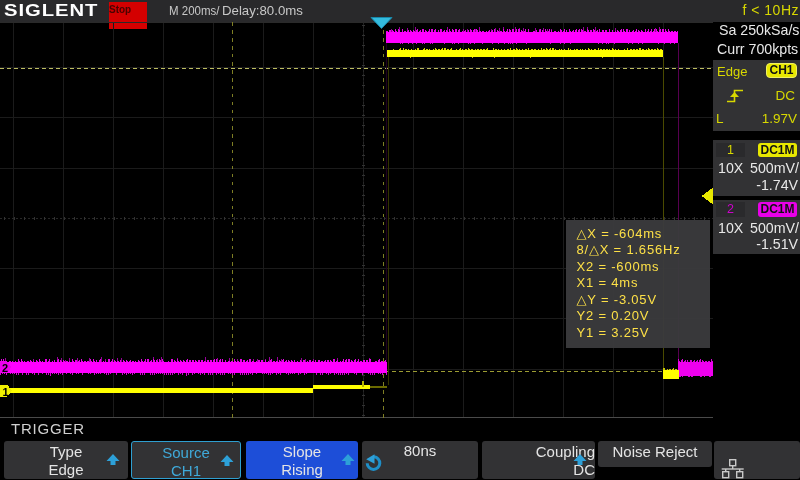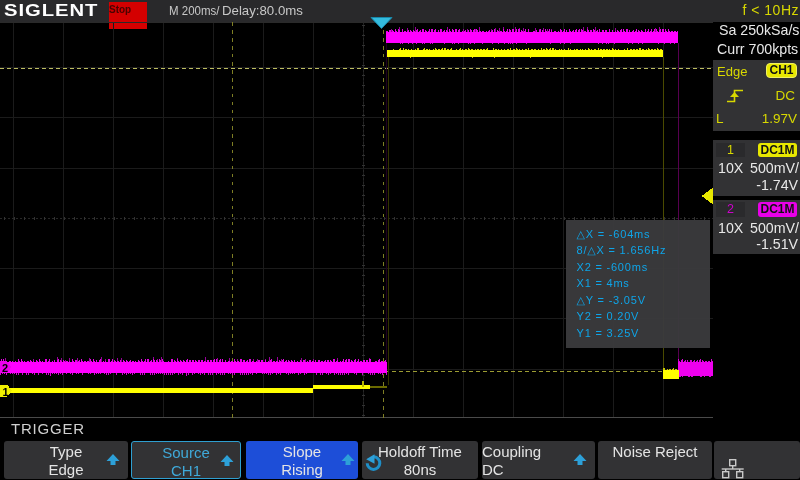--- a/index.html
+++ b/index.html
@@ -73,21 +73,21 @@
     <rect x="663" y="347.5" width="15.5" height="9.5" fill="#ffff00"></rect>
     <polygon points="701.5,174 713,165.5 713,182.5" fill="#e8e800"></polygon>
     <path d="M0 338.8 h6.5 l5 6.3 l-5 6.3 h-6.5 z" fill="#ee00ee"></path>
     <text x="2" y="349.8" font-size="11" fill="#000" font-weight="bold">2</text>
     <path d="M0 362.5 h7 l5 6.2 l-5 6.2 h-7 z" fill="#f0f000"></path>
     <text x="2.5" y="373.5" font-size="11" fill="#000" font-weight="bold">1</text>
   </svg>
 <svg width="24" height="13" style="position:absolute;left:370px;top:17px">
     <polygon points="1,0.5 22,0.5 11.5,11.5" fill="#33bbdd" stroke="#1888aa" stroke-width="1"></polygon>
   </svg>
-<div style="position:absolute;left:565.5px;top:219.5px;width:144px;height:128px;background:rgba(58,58,60,0.96);color:#0ea5e9;font-size:11px;line-height:16.6px;letter-spacing:0.8px;padding:6px 0 11px 11px;box-sizing:border-box">
+<div style="position:absolute;left:565.5px;top:219.5px;width:144px;height:128px;background:rgba(58,58,60,0.96);color:#fde047;font-size:13px;line-height:16.6px;letter-spacing:0.8px;padding:6px 0 11px 11px;box-sizing:border-box">
     <div>△X = -604ms</div>
     <div>8/△X = 1.656Hz</div>
     <div>X2 = -600ms</div>
     <div>X1 = 4ms</div>
     <div>△Y = -3.05V</div>
     <div>Y2 = 0.20V</div>
     <div>Y1 = 3.25V</div>
   </div>
 
 <div style="position:absolute;left:713px;top:22px;width:87px;height:458px;background:#000;font-size:14.2px">
@@ -137,35 +137,34 @@
     </svg>
   </div>
 <div style="position:absolute;left:246px;top:441px;width:112px;height:38px;background:#1d4ed8;border-radius:3px;box-sizing:border-box;color:#e4e4e4;font-size:15px;text-align:center">
     <div style="margin-top:2px">Slope</div>
     <div style="margin-top:1px">Rising</div>
     <svg width="14" height="12" style="position:absolute;right:3px;top:13px">
       <polygon points="7,0 13.5,7 9.5,7 9.5,11 4.5,11 4.5,7 0.5,7" fill="#2da0d8"></polygon>
     </svg>
   </div>
 <div style="position:absolute;left:362px;top:441px;width:116px;height:38px;background:#323234;border-radius:3px;box-sizing:border-box;color:#e4e4e4;font-size:15px;text-align:center">
-    <div style="margin-top:2px">Holdoff Time</div>
     <div style="margin-top:1px">80ns</div>
     <svg width="20" height="20" style="position:absolute;left:1px;top:13px">
       <path d="M11 2.8 A6.3 6.3 0 1 1 4.2 9.2" stroke="#1f8fc8" stroke-width="3" fill="none"></path>
       <polygon points="11.5,0.2 11.5,9.8 3.2,5.2" fill="#2da0d8"></polygon>
     </svg>
   </div>
-<div style="position:absolute;left:482px;top:441px;width:113px;height:38px;background:#323234;border-radius:3px;box-sizing:border-box;color:#e4e4e4;font-size:15px;text-align:left">
+<div style="position:absolute;left:482px;top:441px;width:113px;height:38px;background:#323234;border-radius:3px;box-sizing:border-box;color:#e4e4e4;font-size:15px;text-align:right">
     <div style="margin-top:2px">Coupling</div>
     <div style="margin-top:1px">DC</div>
     <svg width="14" height="12" style="position:absolute;right:8px;top:13px">
       <polygon points="7,0 13.5,7 9.5,7 9.5,11 4.5,11 4.5,7 0.5,7" fill="#2da0d8"></polygon>
     </svg>
   </div>
-<div style="position:absolute;left:598px;top:441px;width:114px;height:38px;background:#323234;border-radius:3px;box-sizing:border-box;color:#e4e4e4;font-size:15px;text-align:center">
+<div style="position:absolute;left:598px;top:441px;width:114px;height:26px;background:#323234;border-radius:3px;box-sizing:border-box;color:#e4e4e4;font-size:15px;text-align:center">
     <div style="margin-top:2px">Noise Reject</div>
   </div>
 <div style="position:absolute;left:714px;top:441px;width:86px;height:38px;background:#323234;border-radius:3px">
     <svg width="24" height="20" style="position:absolute;left:7px;top:18px">
       <rect x="8.7" y="0.7" width="6" height="6" fill="none" stroke="#c8c8c8" stroke-width="1.4"></rect>
       <line x1="11.7" y1="6.7" x2="11.7" y2="10" stroke="#c8c8c8" stroke-width="1.4"></line>
       <line x1="0.7" y1="10" x2="22.7" y2="10" stroke="#c8c8c8" stroke-width="1.4"></line>
       <line x1="4.7" y1="10" x2="4.7" y2="12.7" stroke="#c8c8c8" stroke-width="1.4"></line>
       <line x1="18.7" y1="10" x2="18.7" y2="12.7" stroke="#c8c8c8" stroke-width="1.4"></line>
       <rect x="1.7" y="12.7" width="6" height="6" fill="none" stroke="#c8c8c8" stroke-width="1.4"></rect>

